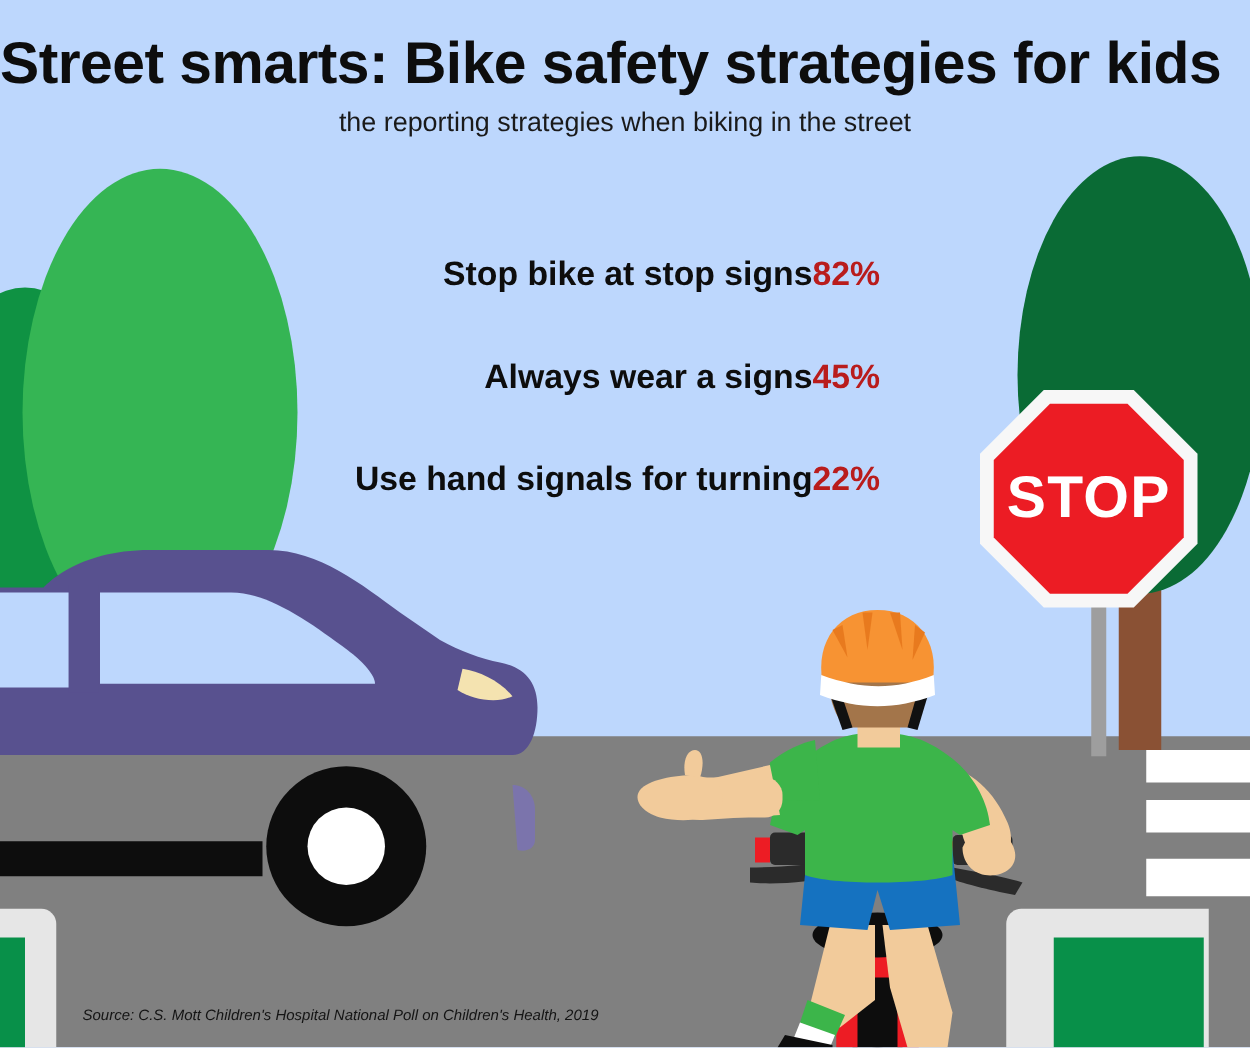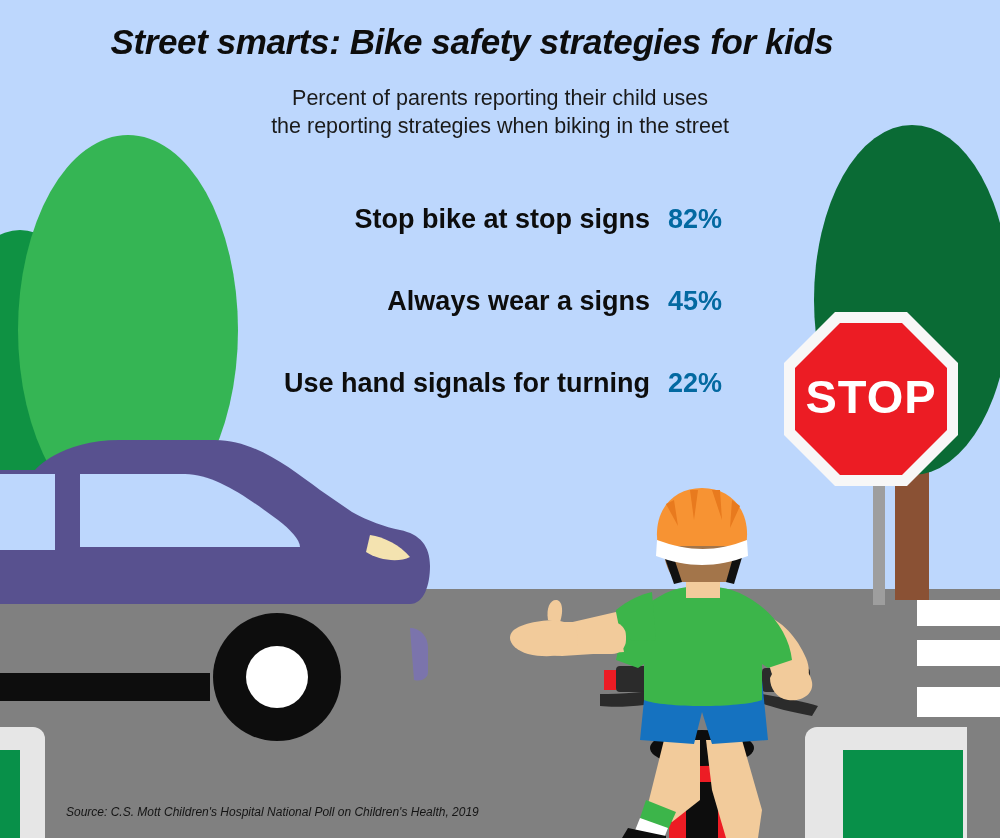--- a/index.html
+++ b/index.html
@@ -17,26 +17,25 @@
   .scene{position:absolute;inset:0;}
   .scene svg{display:block;width:1000px;height:838px;}
 
   
   .text-layer{position:absolute;inset:0;}
 
   .title{
     position:absolute;
     top:22px;left:0;width:944px;
     text-align:center;
-    font-size:35px;
+    font-size:47px;
     font-weight:bold;
     color:#0d0d0d;
     letter-spacing:-0.4px;
     white-space:nowrap;
-    font-style:italic;
   }
 
   .subtitle{
     position:absolute;
     top:84px;left:0;width:1000px;
     text-align:center;
     font-size:21.5px;
     color:#1a1a1a;
     line-height:1.32;
   }
@@ -63,24 +62,24 @@
   .stat-label{
     flex:1 1 auto;
     text-align:right;
     font-size:27px;
     font-weight:bold;
     color:#0d0d0d;
     white-space:nowrap;
   }
   .stat-value{
     flex:0 0 90px;
-    text-align:center;
+    text-align:left;
     font-size:27px;
     font-weight:bold;
-    color:#0369a1;
+    color:#b91c1c;
     white-space:nowrap;
   }
 
   .source{
     position:absolute;
     left:66px;
     top:805px;
     font-size:12px;
     font-style:italic;
     color:#141414;
@@ -253,21 +252,20 @@
 
       </g>
     </svg>
   </div>
 
   <div class="text-layer">
 
     <div class="title">Street smarts: Bike safety strategies for kids</div>
 
     <div class="subtitle">
-      <div>Percent of parents reporting their child uses</div>
       <div>the reporting strategies when biking in the street</div>
     </div>
 
     <div class="stats">
 
       <div class="stat-row">
         <div class="stat-inner">
           <div class="stat-label">Stop bike at stop signs</div>
           <div class="stat-value">82%</div>
         </div>

